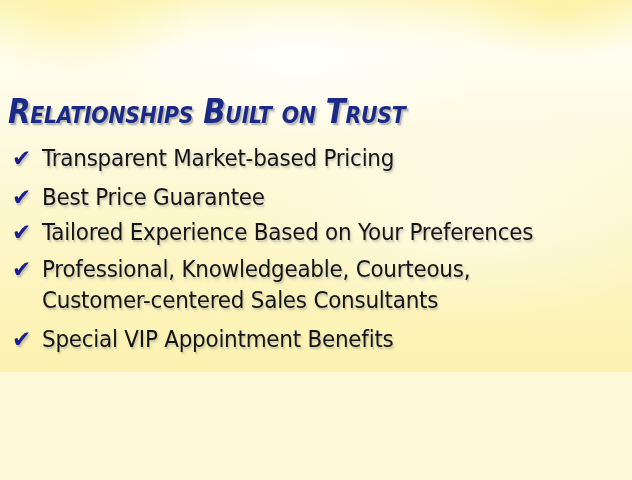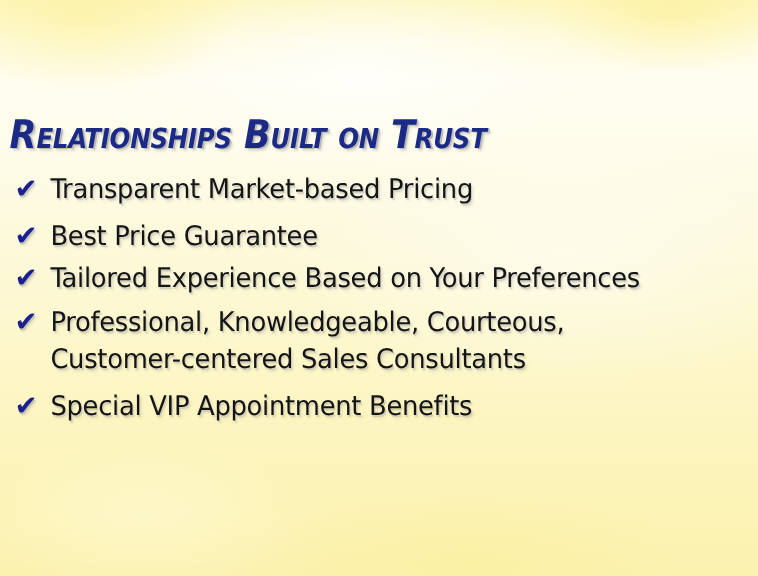--- a/index.html
+++ b/index.html
@@ -12,21 +12,21 @@
     height: 480px;
     overflow: hidden;
     font-family: "Liberation Sans", sans-serif;
     background: #fdf9d8;
   }
 
   
   .slide {
     position: relative;
     width: 632px;
-    height: 480px;
+    height: 372px;
     overflow: hidden;
     
     background:
       linear-gradient(to bottom,
         #fdf6bf 0%,
         #fefbe0 7%,
         #fffdf0 14%,
         #fefce9 26%,
         #fdfade 38%,
         #fdf8d2 52%,

